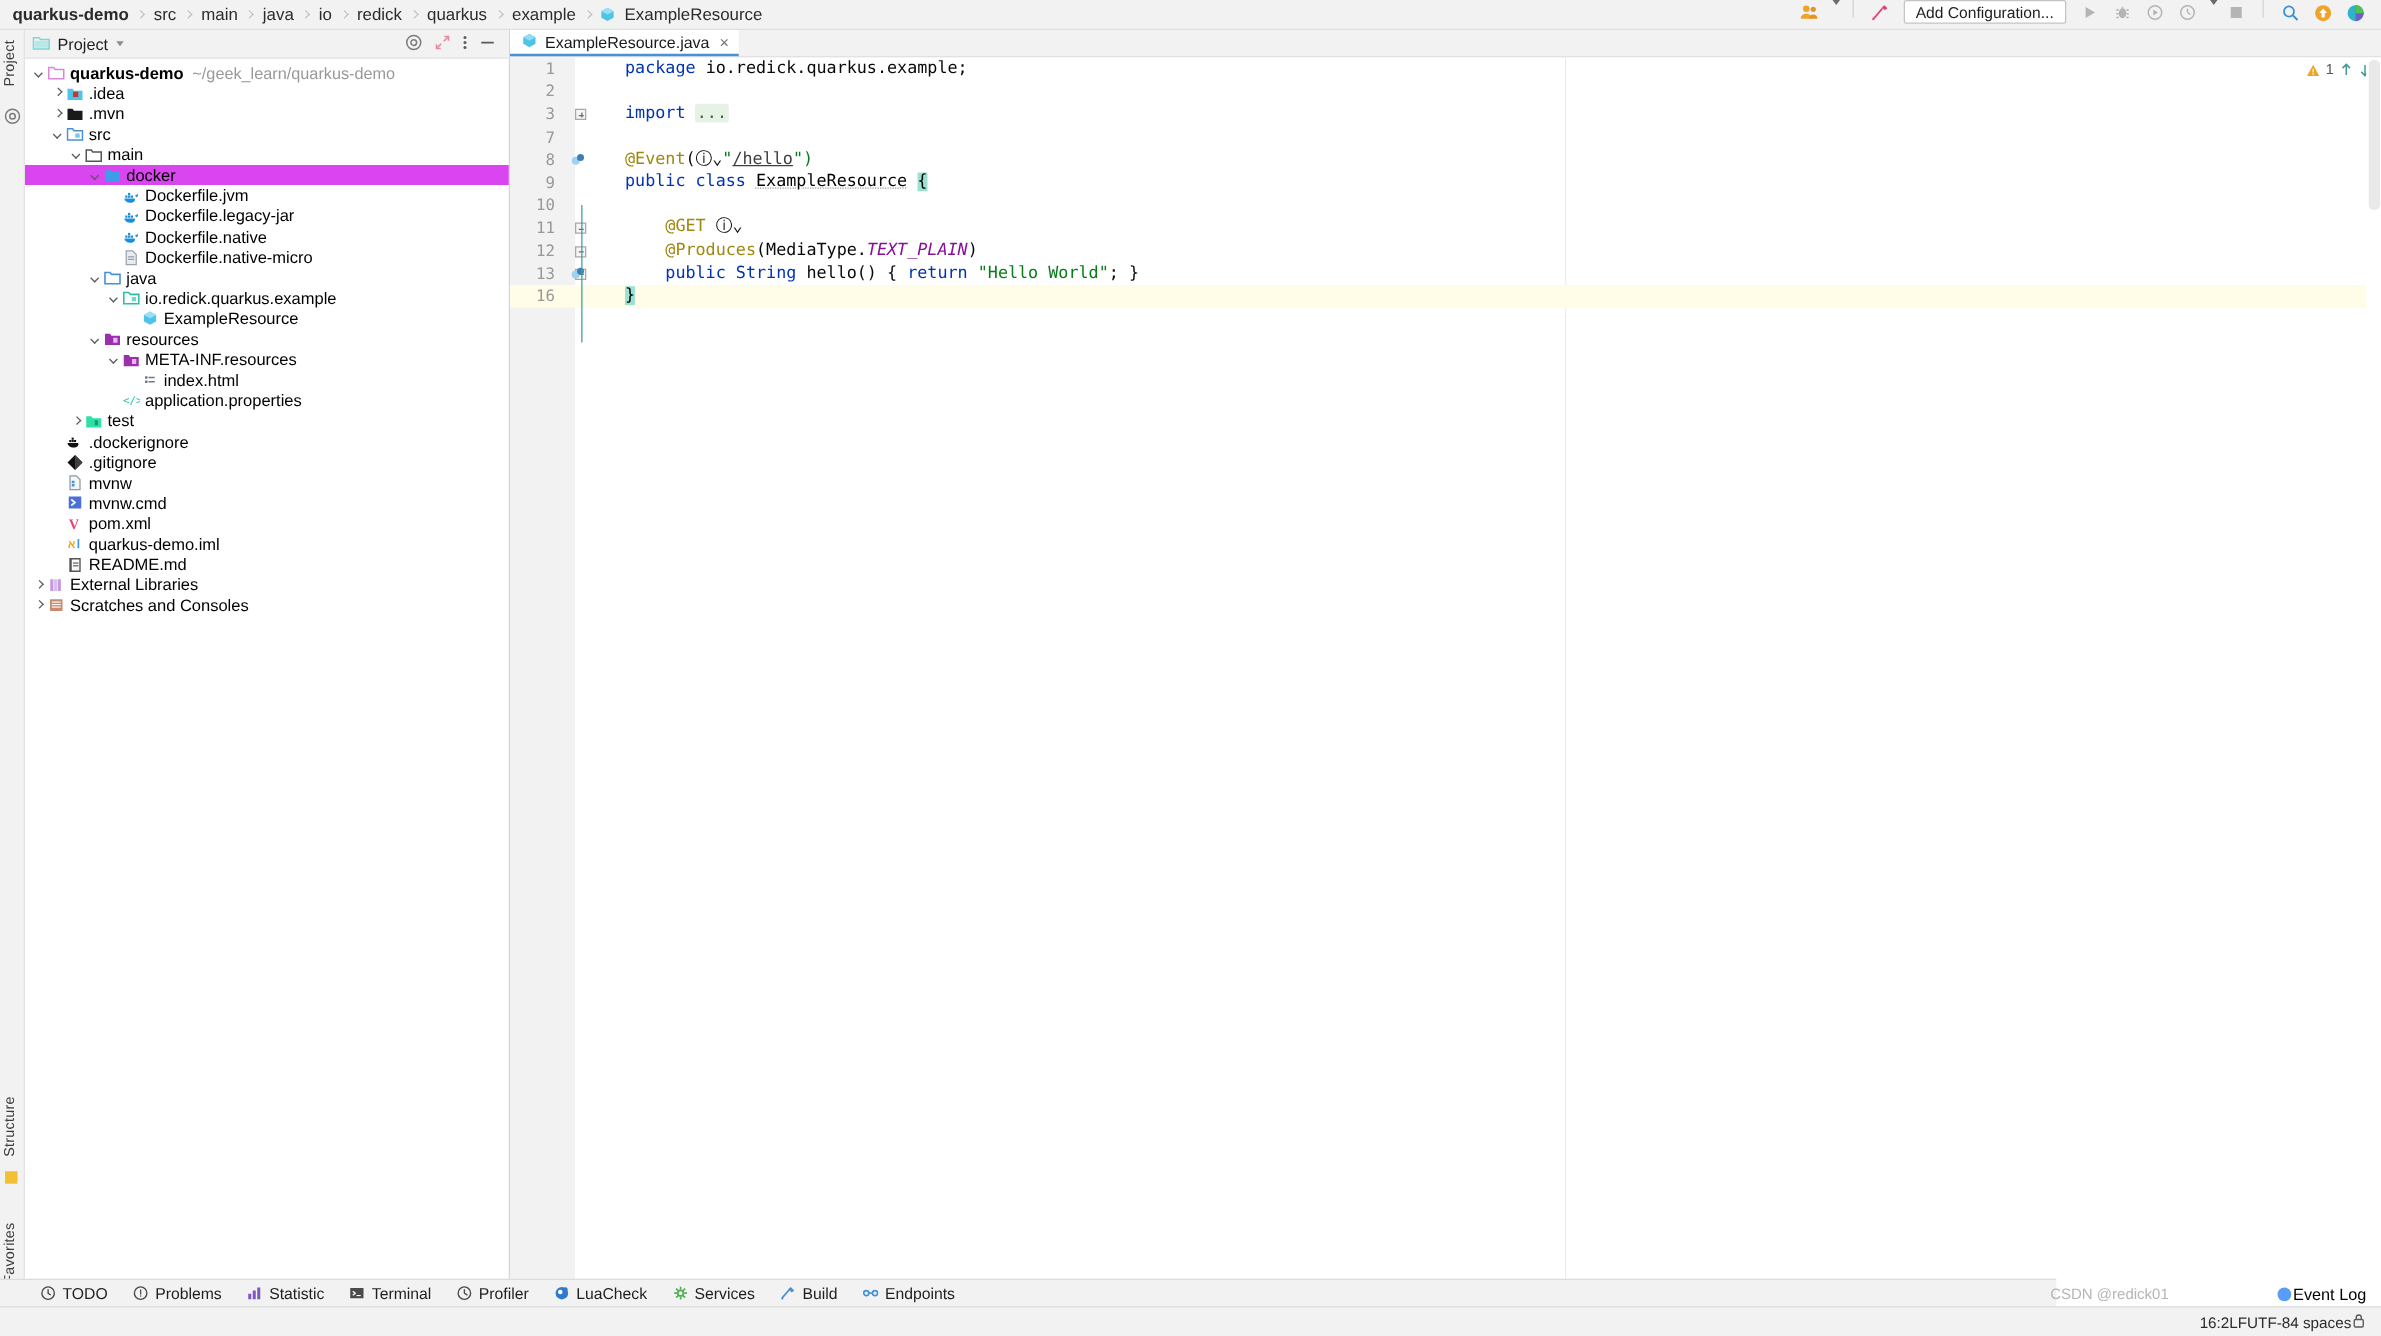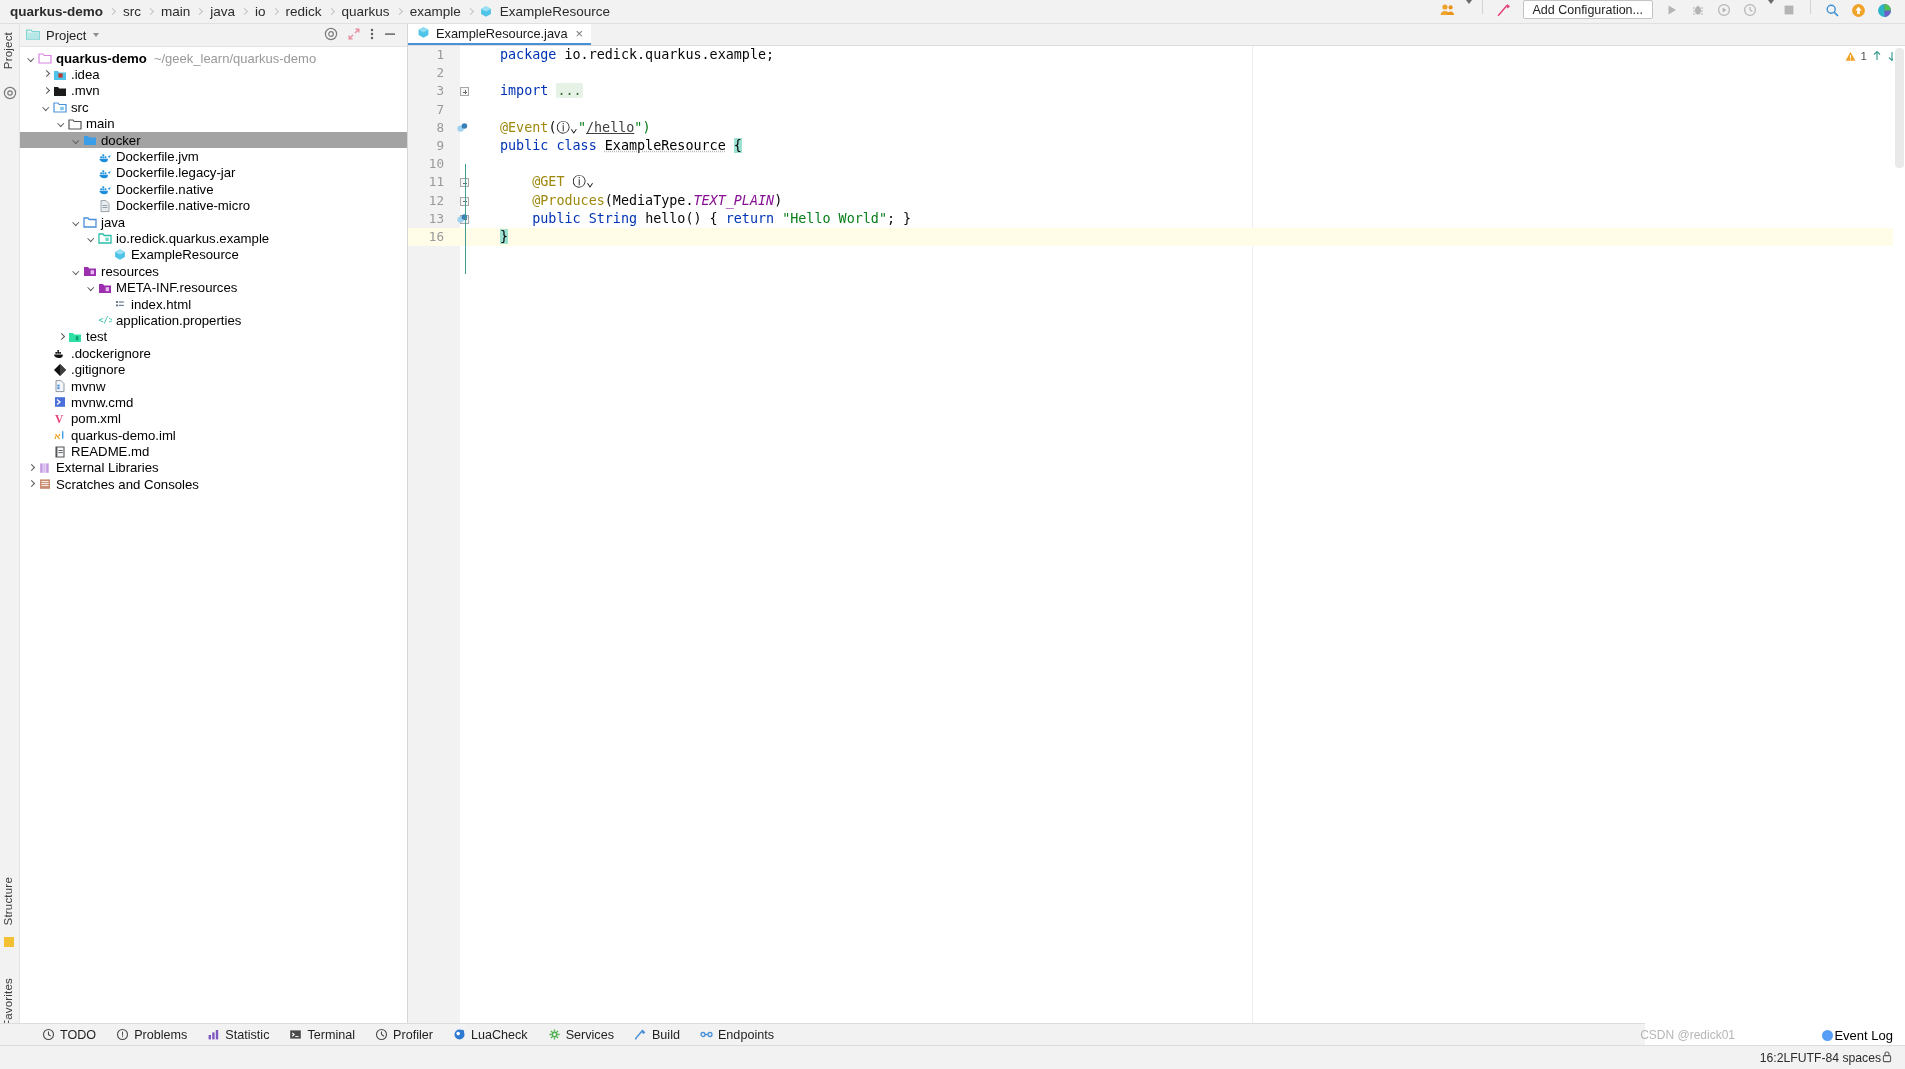--- a/index.html
+++ b/index.html
@@ -76,21 +76,21 @@
     display: flex; align-items: center; padding: 0 6px;
   }
   .proj-title { font-size: 13px; color: #1f1f1f; margin-left: 6px; }
   .proj-header-actions { margin-left: auto; display: flex; align-items: center; gap: 9px; padding-right: 4px; }
 
   .tree { padding-top: 3px; font-size: 13.2px; color: #000; user-select: none; }
   .node {
     height: 16.4px; display: flex; align-items: center; white-space: nowrap;
     padding-right: 4px;
   }
-  .node.selected { background: #a3a3a3; }
+  .node.selected { background: #d946ef; }
   .arrow {
     width: 11px; height: 11px; flex: 0 0 11px; position: relative; margin-right: 1px;
   }
   .arrow.right::after {
     content: ""; position: absolute; left: 3px; top: 2.2px;
     width: 4.2px; height: 4.2px;
     border-top: 1.3px solid #5a5a5a; border-right: 1.3px solid #5a5a5a;
     transform: rotate(45deg);
   }
   .arrow.down::after {
@@ -182,21 +182,21 @@
     background: #e9e9e9; border-radius: 4px;
   }
   .editor-edge {
     position: absolute; left: 844px; top: 0; width: 1px; height: 100%; background: #ededed;
   }
 
   
   .bottombar {
     position: absolute; left: 0; bottom: 24px; width: 1645px; height: 22px;
     background: #f2f2f2; border-top: 1px solid #dcdcdc;
-    display: flex; align-items: center; padding-left: 32px; gap: 0px;
+    display: flex; align-items: center; padding-left: 22px; gap: 0px;
   }
   .bbtn {
     display: flex; align-items: center; gap: 5px; padding: 0 10px; height: 100%;
     font-size: 12.6px; color: #1f1f1f; white-space: nowrap;
   }
   .bico { width: 13px; height: 13px; }
 
   
   .statusbar {
     position: absolute; left: 0; bottom: 0; width: 1905px; height: 24px;

